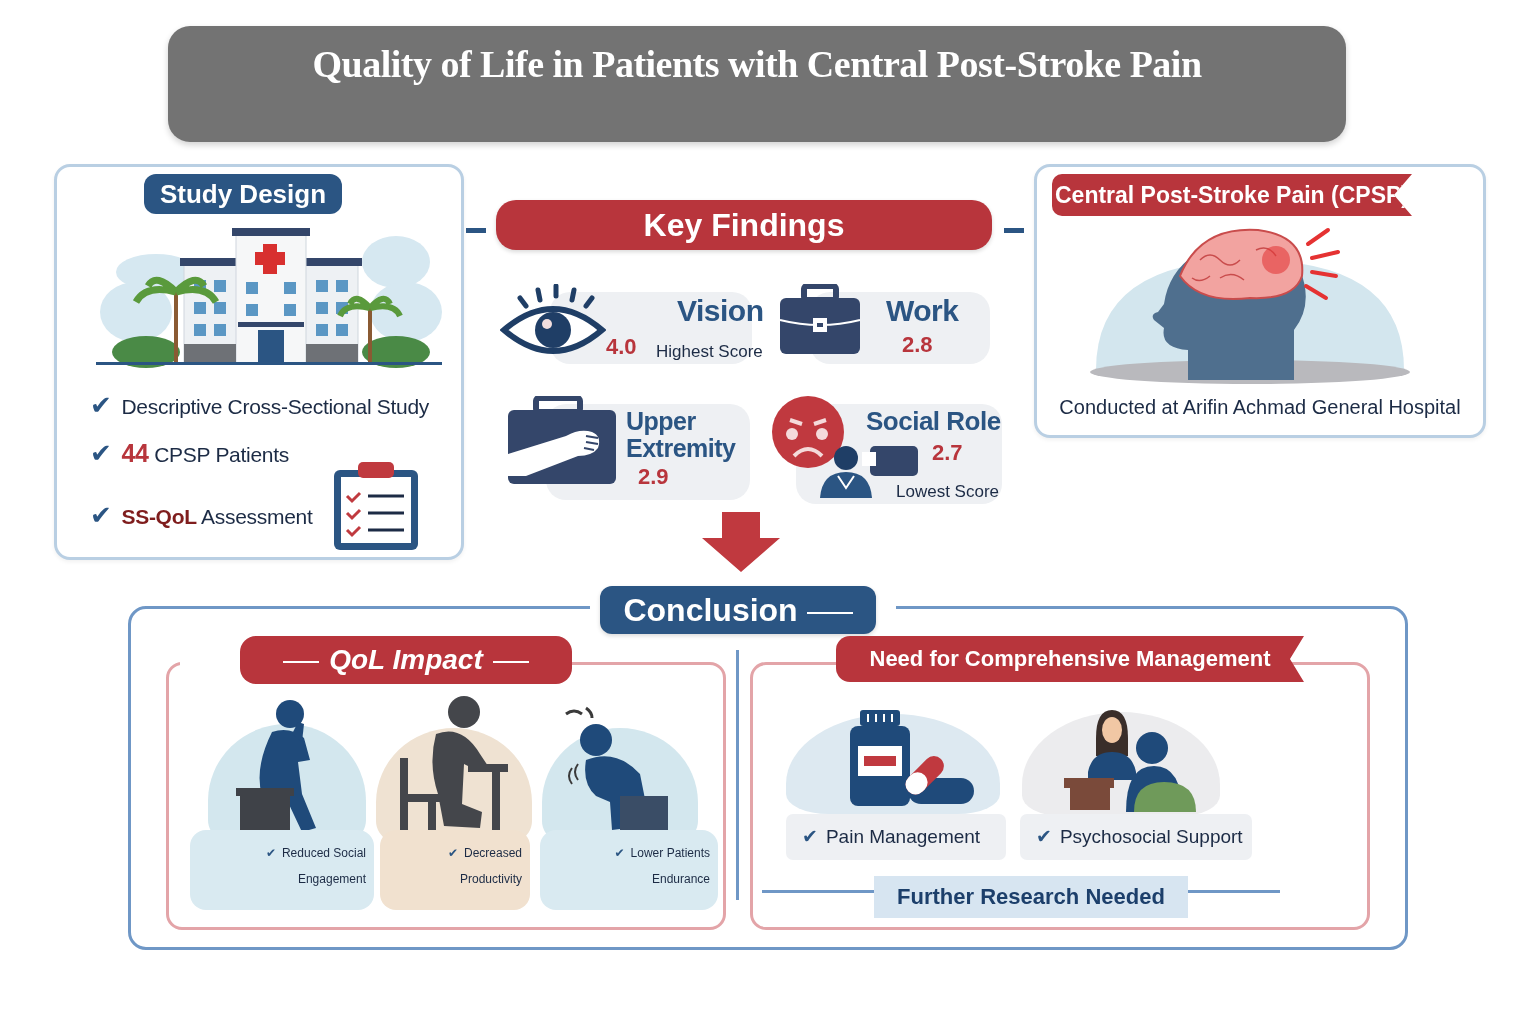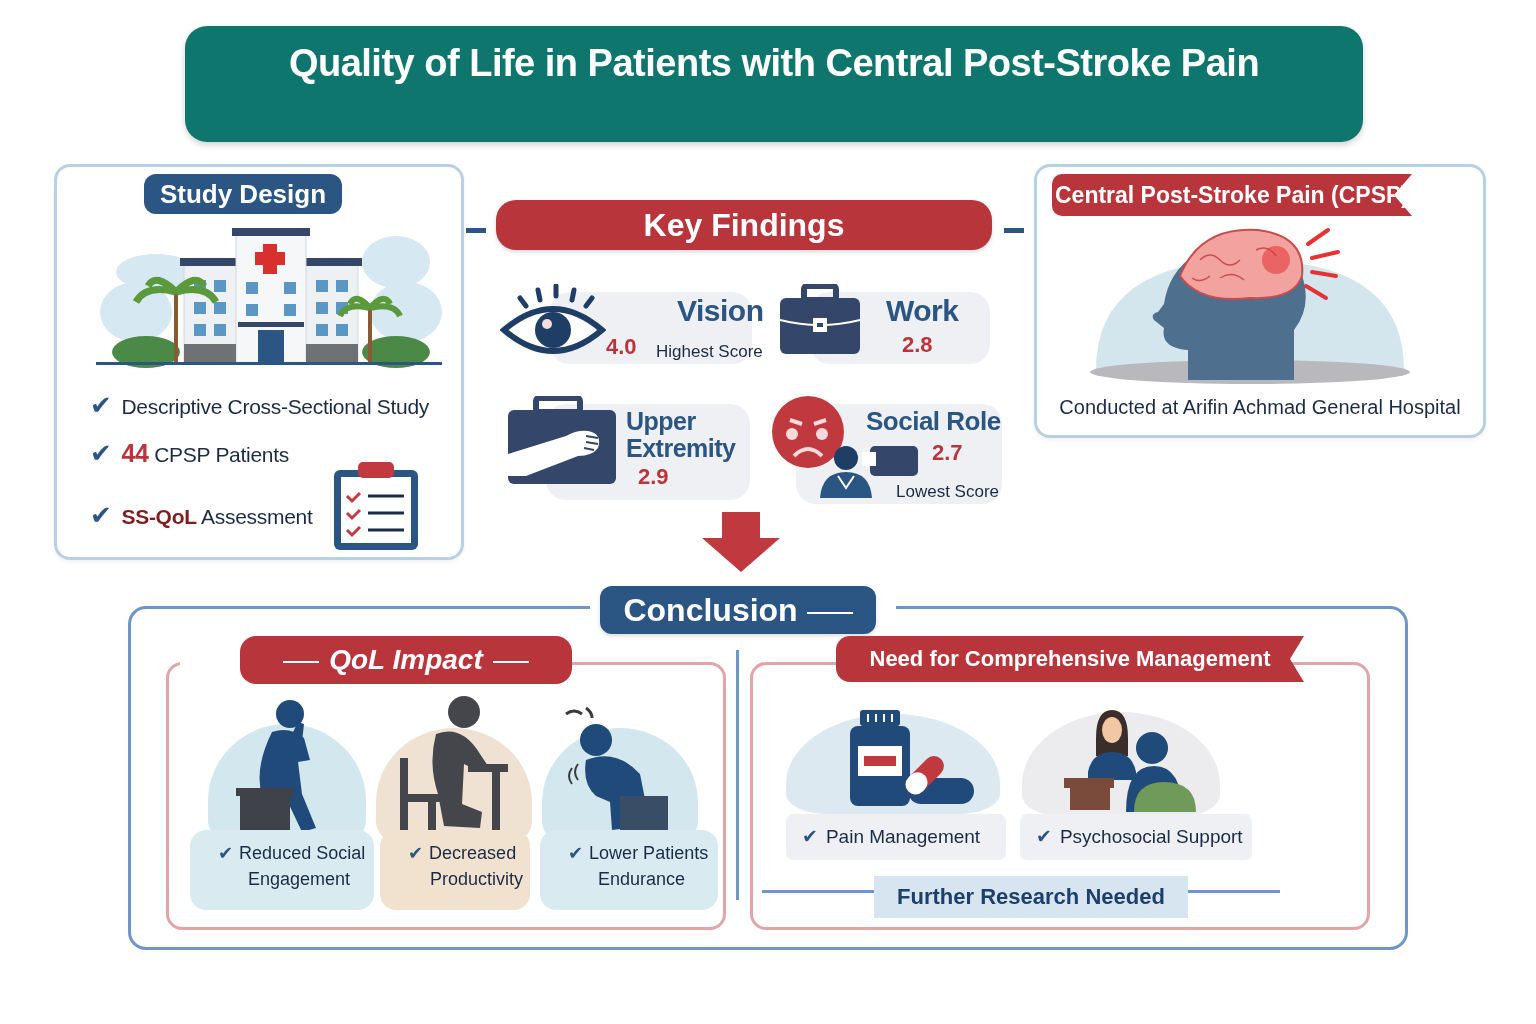--- a/index.html
+++ b/index.html
@@ -2,22 +2,22 @@
 <html><head>
 <meta charset="utf-8">
 <style>
   * { box-sizing: border-box; margin: 0; padding: 0; }
   html, body { width: 1536px; height: 1024px; background: #ffffff; overflow: hidden; }
   body { position: relative; font-family: "Liberation Sans", "DejaVu Sans", sans-serif; color: #1c2b45; }
 
   .abs { position: absolute; }
 
   
-  #title-banner { left: 185px; top: 26px; width: 1178px; height: 116px; background: #0f766e;
-    border-radius: 22px; box-shadow: 0 3px 6px rgba(0,0,0,0.18); color: #fff; text-align: center; }
+  #title-banner { left: 168px; top: 26px; width: 1178px; height: 116px; background: #737373;
+    border-radius: 22px; box-shadow: 0 3px 6px rgba(0,0,0,0.18); color: #fff; text-align: center; font-family: Liberation Serif, serif; }
   #title-line1 { position: absolute; left: 0; right: 0; top: 16px; font-size: 38px; font-weight: bold; letter-spacing: -0.5px; }
   #title-line2 { position: absolute; left: 0; right: 0; top: 66px; font-size: 31px; font-weight: bold; letter-spacing: -0.5px; }
 
   
   .panel { border: 3px solid #b9cfe3; border-radius: 16px; background: #fff; box-shadow: 0 2px 4px rgba(0,0,0,0.06); }
   #study-panel { left: 54px; top: 164px; width: 410px; height: 396px; }
   #cpsp-panel { left: 1034px; top: 164px; width: 452px; height: 274px; }
 
   .pill-blue { background: #2b5583; color: #fff; font-weight: bold; border-radius: 12px; text-align: center; }
   .pill-red { background: #b8353c; color: #fff; font-weight: bold; text-align: center; }
@@ -55,21 +55,21 @@
   #mgmt-frame { left: 750px; top: 662px; width: 620px; height: 268px; border: 3px solid #e3a4a8; border-radius: 16px; }
   .cover-white { background: #fff; }
 
   #qol-title { left: 240px; top: 636px; width: 332px; height: 48px; border-radius: 16px; font-size: 28px; line-height: 48px; font-style: italic; }
   #mgmt-title { left: 836px; top: 636px; width: 468px; height: 46px; font-size: 22px; line-height: 46px; border-radius: 14px 0 0 14px;
     clip-path: polygon(0 0, 100% 0, 97% 50%, 100% 100%, 0 100%); }
 
   #divider { left: 736px; top: 650px; width: 3px; height: 250px; background: #6f97c6; }
 
   .impact-blob { border-radius: 50% 50% 30% 30% / 60% 60% 25% 25%; }
-  .impact-card { border-radius: 16px; font-size: 18px; color: #1c2b45; line-height: 26px; padding: 10px 8px 0 28px; }
+  .impact-card { border-radius: 16px; font-size: 12px; color: #1c2b45; line-height: 26px; padding: 10px 8px 0 28px; text-align: right; }
   .impact-card .chk { color: #2b5583; font-weight: bold; margin-right: 6px; }
 
   .mgmt-blob { border-radius: 50% 50% 20% 20% / 70% 70% 20% 20%; background: #dde9f1; }
   .mgmt-card { background: #eef0f3; border-radius: 7px; font-size: 19px; line-height: 46px; padding-left: 16px; color: #1c2b45; }
   .mgmt-card .chk { color: #2b5583; font-weight: bold; margin-right: 8px; }
 
   #research-box { left: 874px; top: 876px; width: 314px; height: 42px; background: #d7e5f1; color: #1c3f6b; font-weight: bold; font-size: 22px; line-height: 42px; text-align: center; }
   .hline-blue { background: #6f97c6; height: 3px; }
 </style>
 </head>

